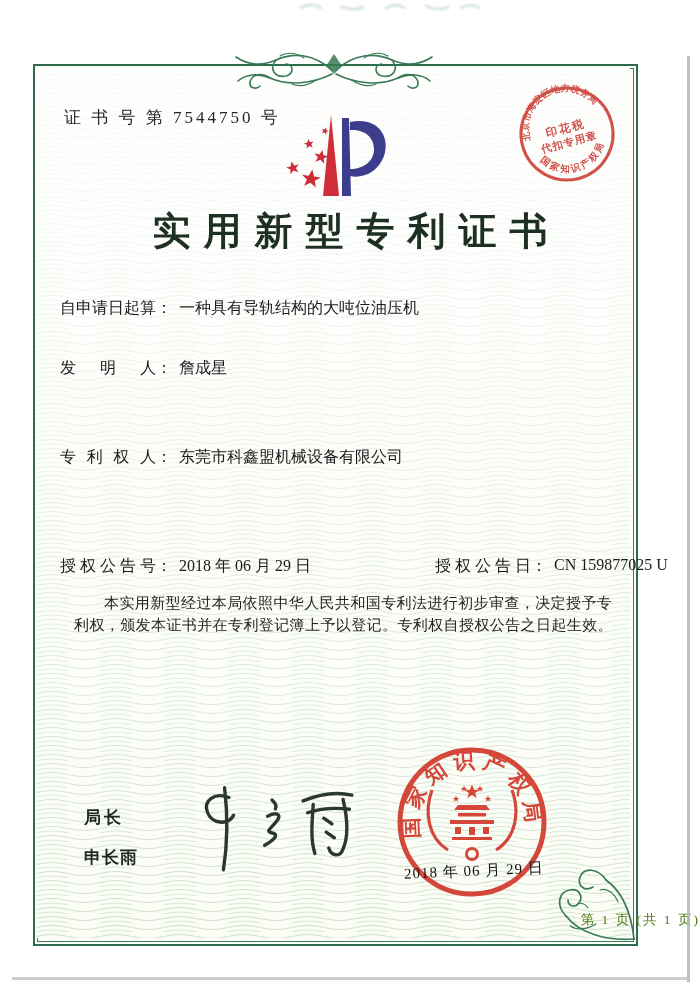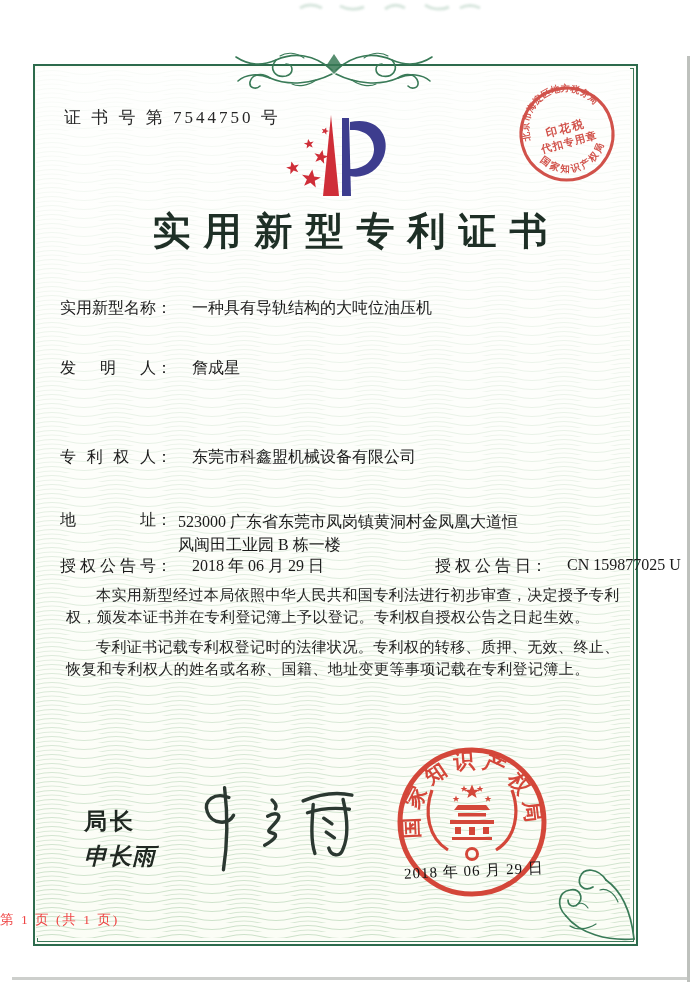--- a/index.html
+++ b/index.html
@@ -22,36 +22,36 @@
          color:#1e2f26;letter-spacing:13px;text-indent:13px;}
   
   .tax-stamp{position:absolute;left:513px;top:80px;transform:rotate(-15deg);opacity:.9;}
   .seal{position:absolute;left:394px;top:744px;opacity:.93;}
   .seal-date{position:absolute;left:404px;top:861px;width:170px;font-size:15px;letter-spacing:1px;
              color:#141414;transform:rotate(-2.5deg);}
   
   .row{position:absolute;left:60px;font-size:16px;color:#1b1b1b;white-space:nowrap;}
   .row .lb{display:inline-block;width:96px;text-align:justify;text-align-last:justify;vertical-align:top;}
   .row .cl{vertical-align:top;}
-  .row .val{margin-left:20px;vertical-align:top;}
+  .row .val{margin-left:7px;vertical-align:top;}
   .row .val-wrap{display:inline-block;width:352px;margin-left:6px;line-height:23px;
                  white-space:normal;vertical-align:top;}
   .grant-right{position:absolute;left:375px;top:0;}
   
   .body-text{position:absolute;left:58px;top:576px;width:580px;font-size:15px;line-height:22px;
              letter-spacing:.4px;color:#242424;}
-  .body-text p{margin:8px;text-indent:2em;}
+  .body-text p{margin:16px;text-indent:2em;}
   
   .director{position:absolute;left:84px;top:806px;font-family:"Liberation Sans","DejaVu Sans",sans-serif;
-            font-weight:700;font-size:23px;letter-spacing:3px;color:#202822;}
-  .director .nm{display:block;margin-top:4px;letter-spacing:1px;font-style:italic;}
+            font-weight:700;font-size:17px;letter-spacing:3px;color:#202822;}
+  .director .nm{display:block;margin-top:17px;letter-spacing:1px;}
   .signature{position:absolute;left:172px;top:780px;transform:rotate(-2deg);}
   
-  .footer{position:absolute;left:0;top:911px;width:100%;text-align:left;font-size:13.5px;
-          letter-spacing:2px;color:#ef4444;}
+  .footer{position:absolute;left:0;top:911px;width:100%;text-align:right;font-size:13.5px;
+          letter-spacing:2px;color:#4d7c0f;}
 </style>
 </head>
 <body>
 
 <div class="screen">
 
   <div class="frame"></div>
 
   <svg class="waves" width="594" height="870">
     <defs>
@@ -139,39 +139,35 @@
         <textPath href="#taxBot">国家知识产权局</textPath>
       </text>
       <text x="54" y="52" font-size="11.5" letter-spacing="2" text-anchor="middle">印花税</text>
       <text x="54" y="66" font-size="10.5" letter-spacing="1" text-anchor="middle">代扣专用章</text>
     </g>
   </svg>
 
   <div class="title">实用新型专利证书</div>
 
   <div class="row" style="top:298px">
-    <span class="lb">实用新型名称</span><span class="cl">：</span><span class="val">一种具有导轨结构的大吨位油压机</span>
+    <span class="lb">自申请日起算</span><span class="cl">：</span><span class="val">一种具有导轨结构的大吨位油压机</span>
   </div>
   <div class="row" style="top:358px">
     <span class="lb">发明人</span><span class="cl">：</span><span class="val">詹成星</span>
   </div>
   <div class="row" style="top:447px">
     <span class="lb">专利权人</span><span class="cl">：</span><span class="val">东莞市科鑫盟机械设备有限公司</span>
-  </div>
-  <div class="row" style="top:510px">
-    <span class="lb">地址</span><span class="cl">：</span><span class="val-wrap">523000 广东省东莞市凤岗镇黄洞村金凤凰大道恒风闽田工业园 B 栋一楼</span>
   </div>
   <div class="row" style="top:556px">
     <span class="lb">授权公告号</span><span class="cl">：</span><span class="val">2018 年 06 月 29 日</span>
     <span class="grant-right"><span class="lb">授权公告日</span><span class="cl">：</span><span class="val">CN 159877025 U</span></span>
   </div>
 
   <div class="body-text">
     <p>本实用新型经过本局依照中华人民共和国专利法进行初步审查，决定授予专利权，颁发本证书并在专利登记簿上予以登记。专利权自授权公告之日起生效。</p>
-    <p>专利证书记载专利权登记时的法律状况。专利权的转移、质押、无效、终止、恢复和专利权人的姓名或名称、国籍、地址变更等事项记载在专利登记簿上。</p>
   </div>
 
   <div class="director">
     <span>局长</span>
     <span class="nm">申长雨</span>
   </div>
 
   <svg class="signature" width="200" height="95" viewBox="0 0 200 95">
     <g stroke="#2b3831" stroke-width="3.4" fill="none" stroke-linecap="round" stroke-linejoin="round">
       <path d="M58,16 C44,10 32,18 36,30 C40,42 56,44 62,34"></path>

